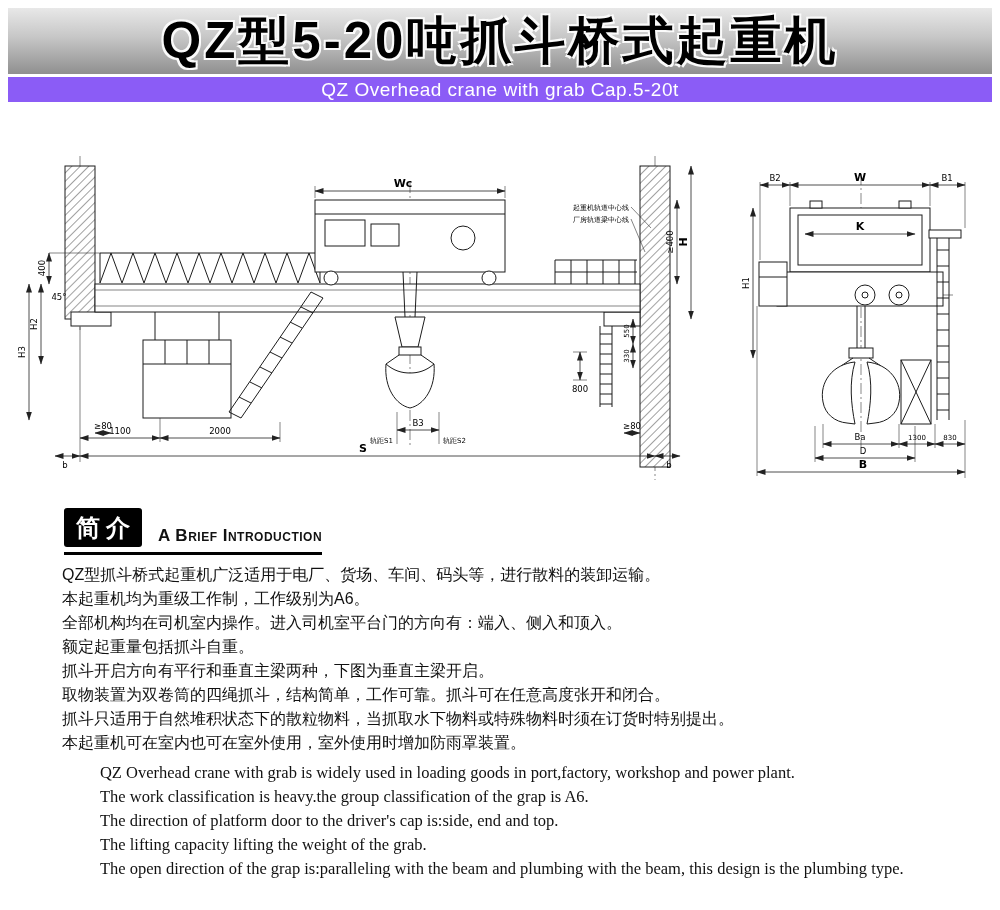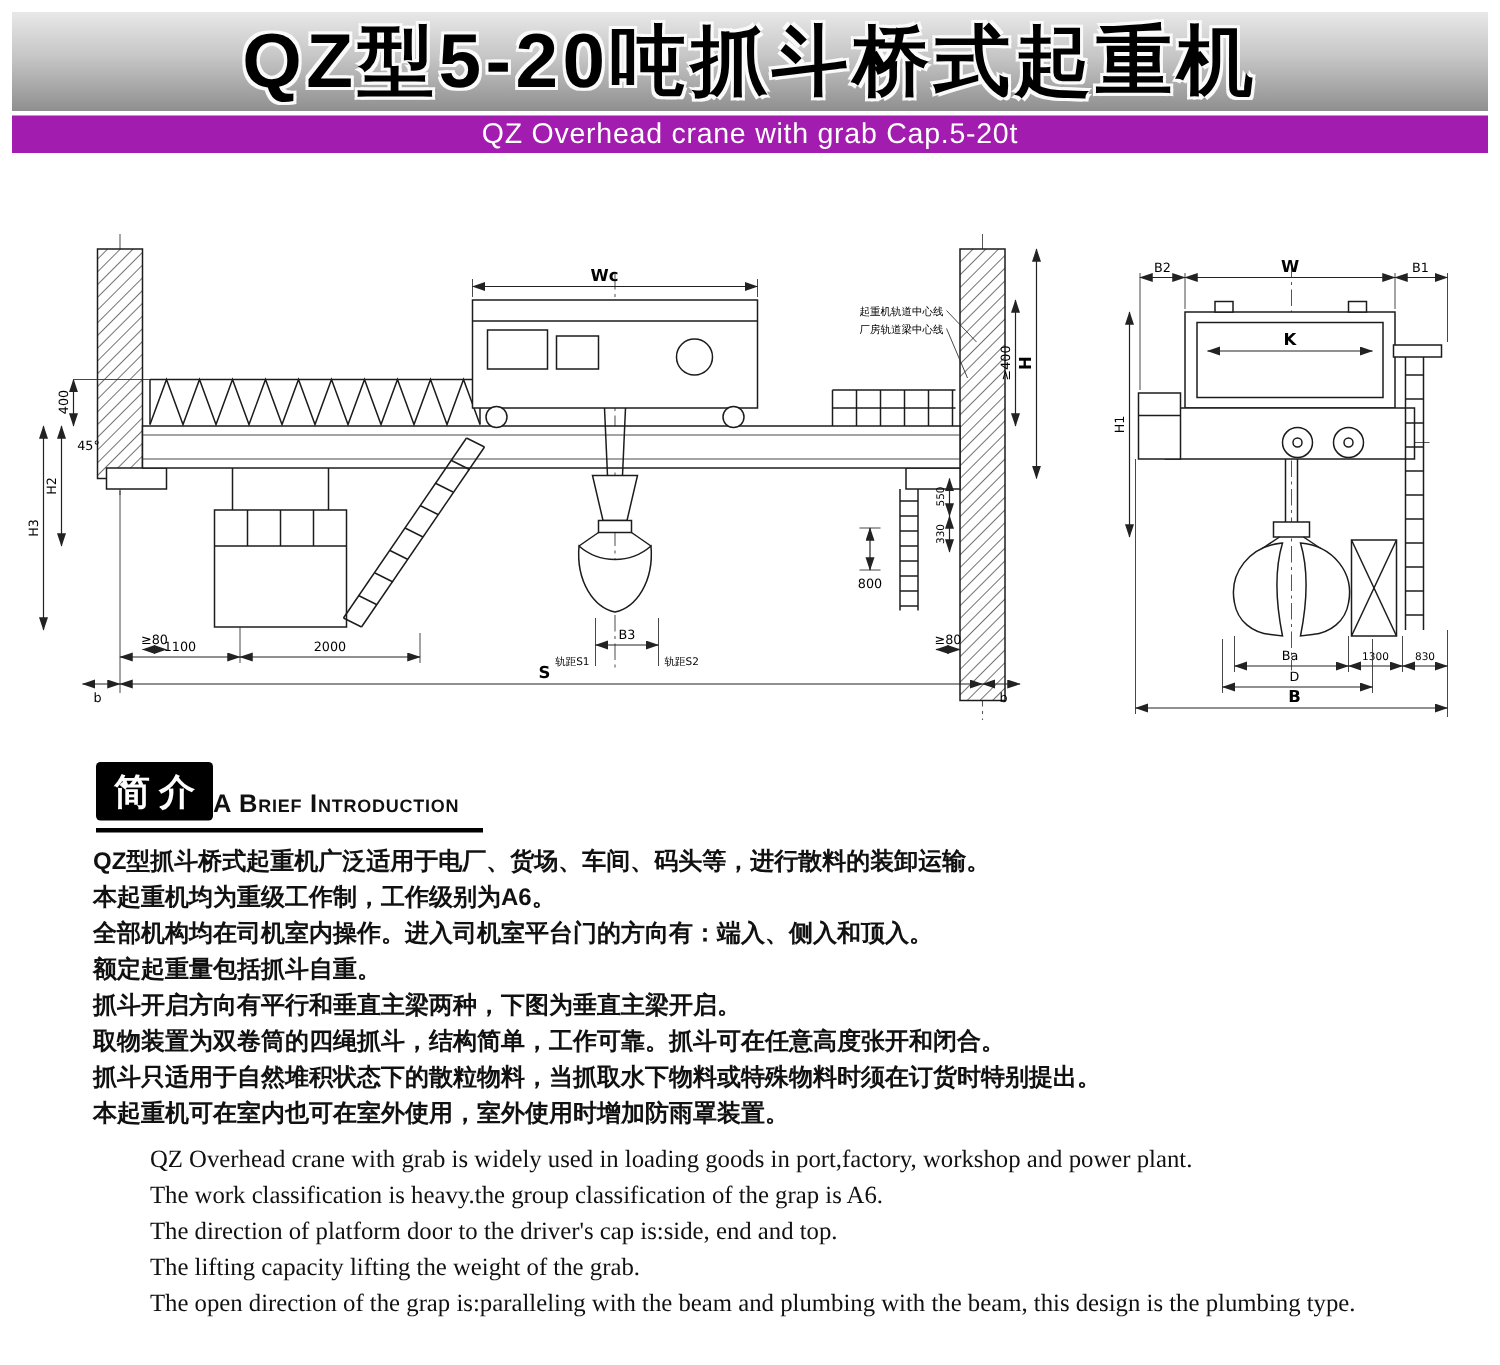--- a/index.html
+++ b/index.html
@@ -1,27 +1,27 @@
 <!DOCTYPE html>
 <html><head>
 <meta charset="utf-8">
 <style>
   *{margin:0;padding:0;box-sizing:border-box}
   html,body{width:1000px;height:910px;background:#fff;overflow:hidden}
   body{font-family:"Liberation Sans","DejaVu Sans",sans-serif;color:#111;position:relative}
   .band1{margin:8px 8px 0;height:66px;background:linear-gradient(180deg,#e8e8e8,#c6c6c6 45%,#8f8f8f);display:flex;align-items:center;justify-content:center}
   .band1 h1{font-size:51px;font-weight:900;letter-spacing:3px;color:#000;
     text-shadow:-2px -2px 0 #fafafa,2px -2px 0 #fafafa,-2px 2px 0 #fafafa,2px 2px 0 #fafafa}
-  .band2{margin:3px 8px 0;height:25px;background:#a21caf;display:flex;align-items:center;justify-content:center;color:#fff;font-size:19px;letter-spacing:.5px}
+  .band2{margin:3px 8px 0;height:25px;background:#8b5cf6;display:flex;align-items:center;justify-content:center;color:#fff;font-size:19px;letter-spacing:.5px}
   .drawing{margin:10px 0 0 15px}
   svg{display:block}
-  .intro-head{margin:4px 0 0 64px;width:258px;border-bottom:3px solid #000;padding-bottom:5px;display:flex;align-items:flex-end;gap:0}
+  .intro-head{margin:4px 0 0 64px;width:258px;border-bottom:3px solid #000;padding-bottom:5px;display:flex;align-items:flex-end;gap:16px}
   .jbox{background:#000;color:#fff;font-size:24px;font-weight:bold;letter-spacing:6px;padding:4px 6px 3px 12px;border-radius:3px;white-space:nowrap}
   .ehead{font-variant:small-caps;font-weight:bold;font-size:17px;letter-spacing:.5px;padding-bottom:1px;white-space:nowrap}
-  .cn{margin:8px 50px 0 62px;font-weight:bold;font-size:16px;line-height:24px}
+  .cn{margin:8px 50px 0 62px;font-weight:normal;font-size:16px;line-height:24px}
   .cn p{margin:0}
   .en{margin:6px 44px 0 62px;font-family:"Liberation Serif","DejaVu Serif",serif;font-size:16.5px;line-height:24px}
   .en p{text-indent:2.3em;margin:0}
   
   .ln{stroke:#1c1c1c;stroke-width:1;fill:none}
   .fl{stroke:#1c1c1c;stroke-width:1;fill:#fff}
   .thin{stroke:#333;stroke-width:.6;fill:none}
   .dim{stroke:#222;stroke-width:.8;fill:none;marker-start:url(#arr);marker-end:url(#arr)}
   .cl{stroke:#555;stroke-width:.7;fill:none;stroke-dasharray:11 3 2 3}
   svg text{fill:#000;font-family:"DejaVu Sans",sans-serif;font-size:10px}

